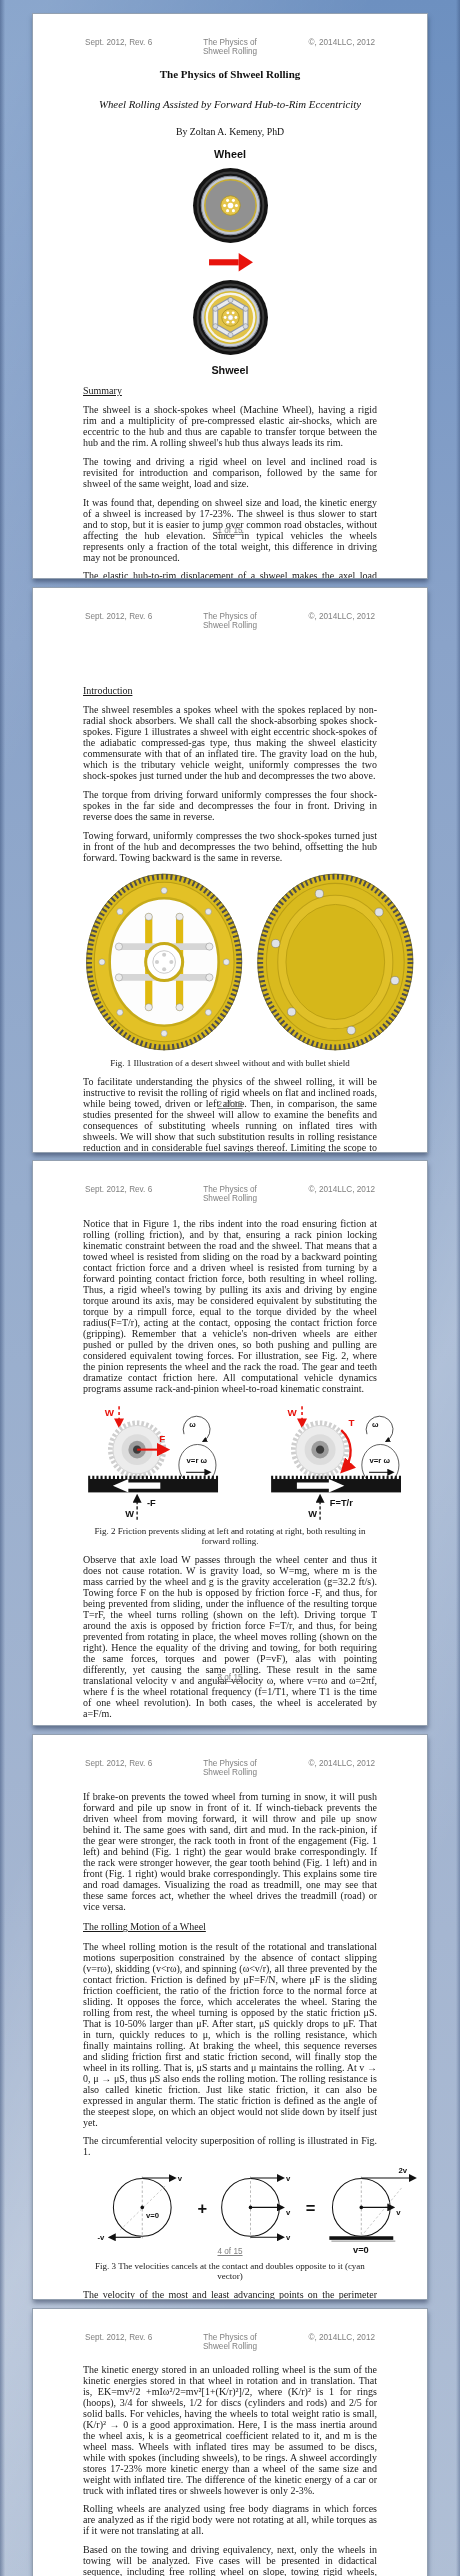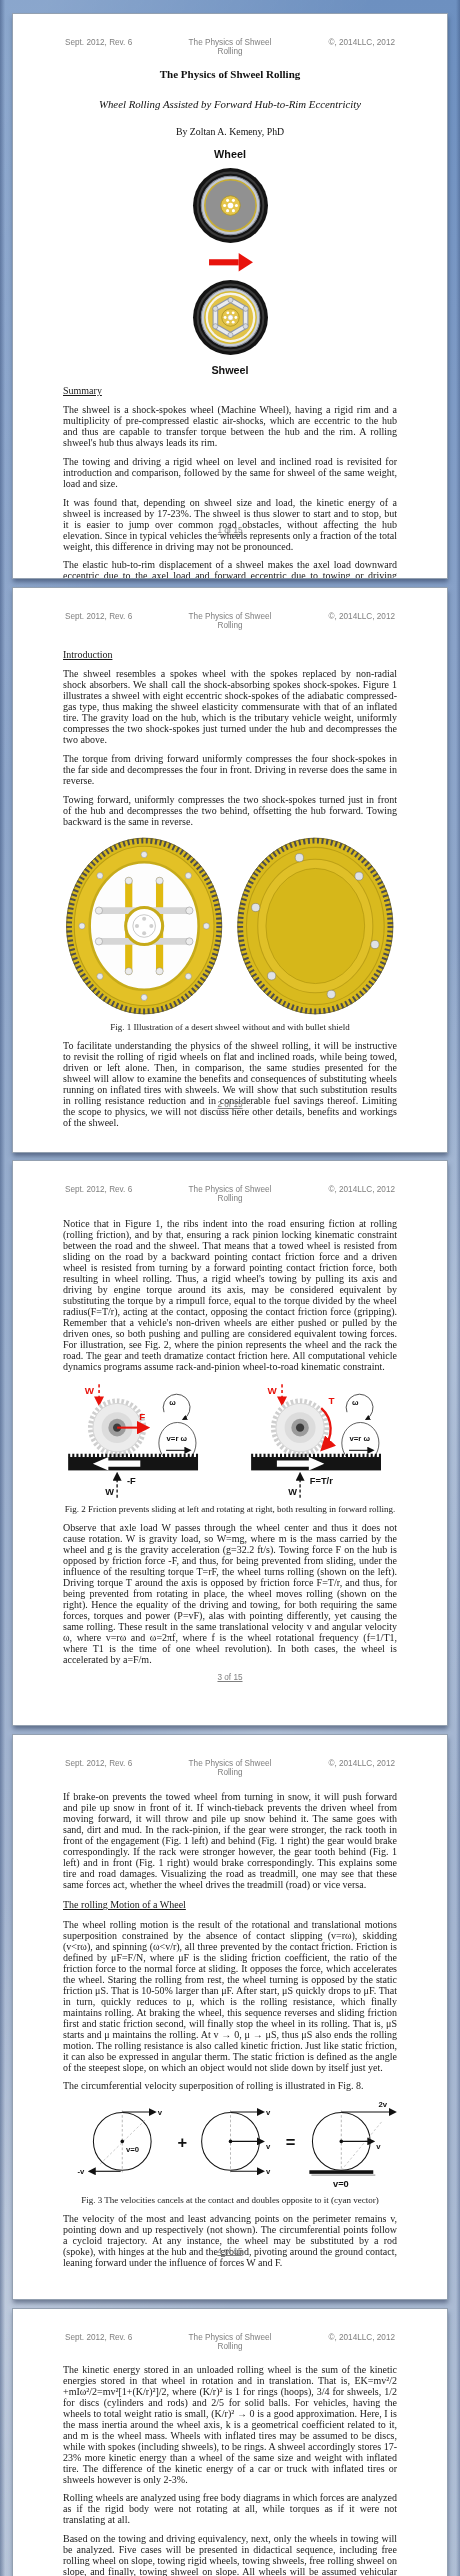--- a/index.html
+++ b/index.html
@@ -8,40 +8,40 @@
     font-family:"Liberation Serif",serif;
     background:
       linear-gradient(90deg, rgba(40,62,105,.45) 0px, rgba(40,62,105,0) 5.2px),
       linear-gradient(270deg, rgba(40,62,105,.35) 0px, rgba(40,62,105,0) 4.1px),
       linear-gradient(115deg, rgba(255,255,255,.20) 2%, rgba(255,255,255,0) 16%),
       linear-gradient(115deg, transparent 38%, rgba(255,255,255,.22) 46%, transparent 56%),
       linear-gradient(180deg,#6d90c0 0%,#7897c4 6%,#8aa3c9 16%,#97adcd 30%,#a5b6d1 48%,#b1c0d6 66%,#bac7da 85%,#c2cdde 100%);
   }
   .pages-wrap{padding-top:13px;}
   .page{
-    position:relative;width:436px;height:566px;margin:0 auto 7.7px auto;
+    position:relative;width:396px;height:566px;margin:0 auto 7.7px auto;
     background:#fff;border:0.5px solid #93a0b0;box-sizing:border-box;
     box-shadow:0 3.6px 4.6px -0.5px rgba(25,40,70,.5);
     overflow:hidden;
   }
   .pg-header{
     position:absolute;top:24px;left:52px;right:52px;
     display:flex;align-items:baseline;
     font-family:"Liberation Sans",sans-serif;font-size:8.2px;color:#7f7f7f;
   }
   .pg-header .h-left{width:113px;text-align:left;}
   .pg-header .h-center{flex:1;text-align:center;}
   .pg-header .h-right{width:113px;text-align:right;}
   .pg-footer{
     position:absolute;bottom:43px;left:0;right:0;text-align:center;
     font-family:"Liberation Sans",sans-serif;font-size:8.2px;color:#7f7f7f;text-decoration:underline;
   }
   .content{padding:0 50px;}
   .p1 .content{padding-top:54px}
-  .p2 .content{padding-top:52px}
+  .p2 .content{padding-top:88px}
   .p3 .content{padding-top:57px}
   .p4 .content{padding-top:56px}
   .p5 .content{padding-top:55px}
   .content p{
     margin:0 0 7.7px 0;text-align:justify;
     font-size:10px;line-height:11px;color:#191919;
   }
   .doc-title{text-align:center;font-weight:bold;font-size:11px;margin:0 0 17.5px 0;color:#111;}
   .doc-subtitle{text-align:center;font-style:italic;font-size:10.8px;margin:0 0 16.5px 0;color:#111;}
   .doc-byline{text-align:center;font-size:9.8px;margin:0 0 11.3px 0;color:#111;}
@@ -286,21 +286,21 @@
   <div class="page p4">
     <div class="pg-header">
       <span class="h-left">Sept. 2012, Rev. 6</span>
       <span class="h-center">The Physics of Shweel Rolling</span>
       <span class="h-right">©, 2014LLC,  2012</span>
     </div>
     <div class="content">
       <p>If brake-on prevents the towed wheel from turning in snow, it will push forward and pile up snow in front of it. If winch-tieback prevents the driven wheel from moving forward, it will throw and pile up snow behind it. The same goes with sand, dirt and mud. In the rack-pinion, if the gear were stronger, the rack tooth in front of the engagement (Fig. 1 left) and behind (Fig. 1 right) the gear would brake correspondingly. If the rack were stronger however, the gear tooth behind (Fig. 1 left) and in front (Fig. 1 right) would brake correspondingly. This explains some tire and road damages. Visualizing the road as treadmill, one may see that these same forces act, whether the wheel drives the treadmill (road) or vice versa.</p>
       <div class="sec-heading">The rolling Motion of a Wheel</div>
       <p>The wheel rolling motion is the result of the rotational and translational motions superposition constrained by the absence of contact slipping (v=rω), skidding (v&lt;rω), and spinning (ω&lt;v/r), all three prevented by the contact friction. Friction is defined by μF=F/N, where μF is the sliding friction coefficient, the ratio of the friction force to the normal force at sliding. It opposes the force, which accelerates the wheel. Staring the rolling from rest, the wheel turning is opposed by the static friction μS. That is 10-50% larger than μF. After start, μS quickly drops to μF. That in turn, quickly reduces to μ, which is the rolling resistance, which finally maintains rolling. At braking the wheel, this sequence reverses and sliding friction first and static friction second, will finally stop the wheel in its rolling. That is, μS starts and μ maintains the rolling. At v → 0, μ → μS, thus μS also ends the rolling motion. The rolling resistance is also called kinetic friction. Just like static friction, it can also be expressed in angular therm. The static friction is defined as the angle of the steepest slope, on which an object would not slide down by itself just yet.</p>
-      <p>The circumferential velocity superposition of rolling is illustrated in Fig. 8.</p>
+      <p>The circumferential velocity superposition of rolling is illustrated in Fig. 1.</p>
 
       <div class="figure">
         <svg width="335" height="92" viewBox="0 0 650 178">
 
           <circle cx="115" cy="82" r="56" fill="none" stroke="#111" stroke-width="2"></circle>
           <line x1="115" y1="22" x2="115" y2="142" stroke="#777" stroke-width="1" stroke-dasharray="5 4"></line>
           <line x1="72" y1="126" x2="160" y2="40" stroke="#999" stroke-width="1" stroke-dasharray="5 4"></line>
           <line x1="115" y1="25" x2="178" y2="25" stroke="#111" stroke-width="2.2" marker-end="url(#mB)"></line>
           <text x="184" y="30" class="fl-blk-s">v</text>
           <circle cx="115" cy="82" r="3.5" fill="#111"></circle>

